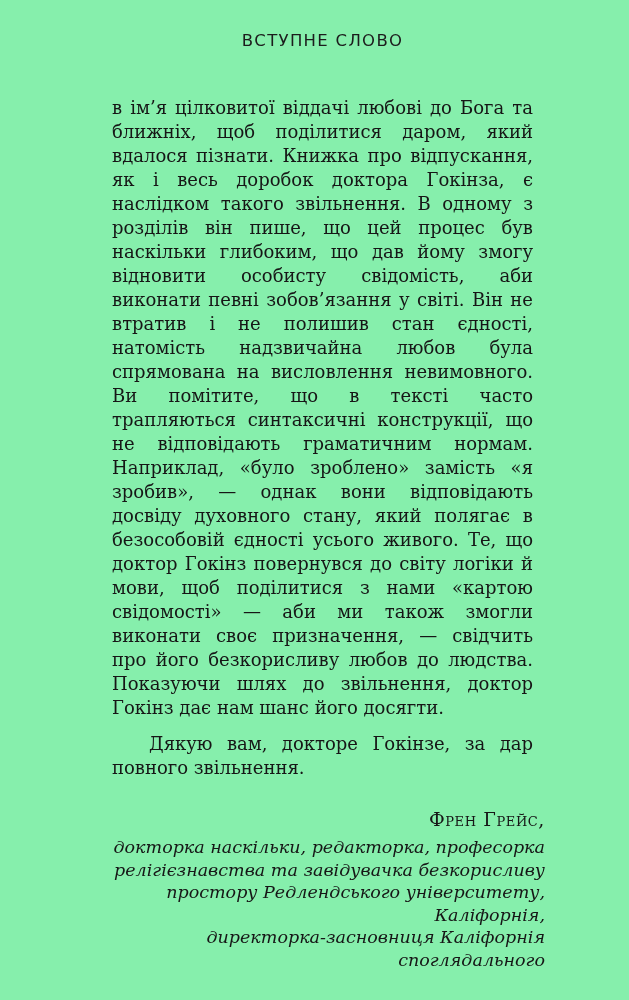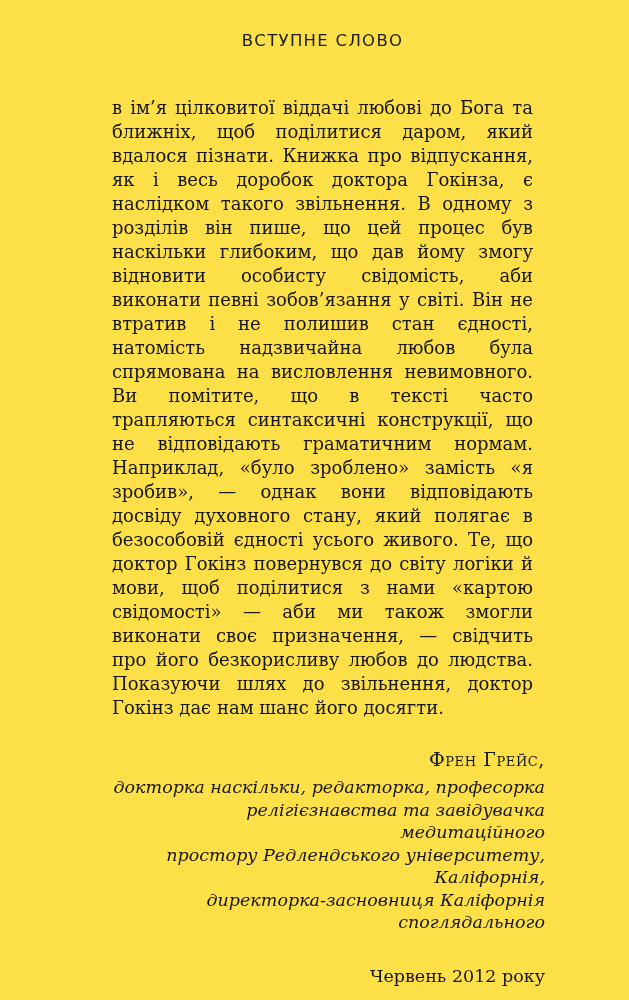--- a/index.html
+++ b/index.html
@@ -9,21 +9,21 @@
   }
   body {
     width: 629px;
     height: 1000px;
     overflow: hidden;
   }
   .page {
     box-sizing: border-box;
     width: 629px;
     height: 1000px;
-    background: #fde047;
+    background: #86efac;
     padding: 31px 84px 0 100px;
     color: #1a1a1a;
   }
   .chapter-header {
     font-family: "DejaVu Sans", "Liberation Sans", sans-serif;
     font-size: 16.5px;
     line-height: 20px;
     letter-spacing: 1.3px;
     text-align: center;
     color: #1c1c1c;
@@ -66,27 +66,28 @@
 </style>
 </head>
 <body>
 
 <div class="page">
 
   <div class="chapter-header">ВСТУПНЕ СЛОВО</div>
 
   <p class="para">в ім’я цілковитої віддачі любові до Бога та ближніх, щоб поділитися даром, який вдалося пізнати. Книжка про відпускання, як і весь доробок доктора Гокінза, є наслідком такого звільнення. В одному з розділів він пише, що цей процес був наскільки глибоким, що дав йому змогу відновити особисту свідомість, аби виконати певні зобов’язання у світі. Він не втратив і не полишив стан єдності, натомість надзвичайна любов була спрямована на висловлення невимовного. Ви помітите, що в тексті часто трапляються синтаксичні конструкції, що не відповідають граматичним нормам. Наприклад, «було зроблено» замість «я зробив», — однак вони відповідають досвіду духовного стану, який полягає в безособовій єдності усього живого. Те, що доктор Гокінз повернувся до світу логіки й мови, щоб поділитися з нами «картою свідомості» — аби ми також змогли виконати своє призначення, — свідчить про його безкорисливу любов до людства. Показуючи шлях до звільнення, доктор Гокінз дає нам шанс його досягти.</p>
 
+  <p class="para indent">Дякую вам, докторе Гокінзе, за дар повного звільнення.</p>
 
   <div class="signature">
     <div class="sig-name">Френ Грейс,</div>
 
     <div>
       <div class="sig-title-line">докторка наскільки, редакторка, професорка</div>
-      <div class="sig-title-line">релігієзнавства та завідувачка медитаційного</div>
+      <div class="sig-title-line">релігієзнавства та завідувачка безкорисливу</div>
       <div class="sig-title-line">простору Редлендського університету, Каліфорнія,</div>
       <div class="sig-title-line">директорка-засновниця Каліфорнія споглядального</div>
     </div>
 
     <div class="sig-date">Червень 2012 року</div>
   </div>
 
 </div>
 
 </body></html>

